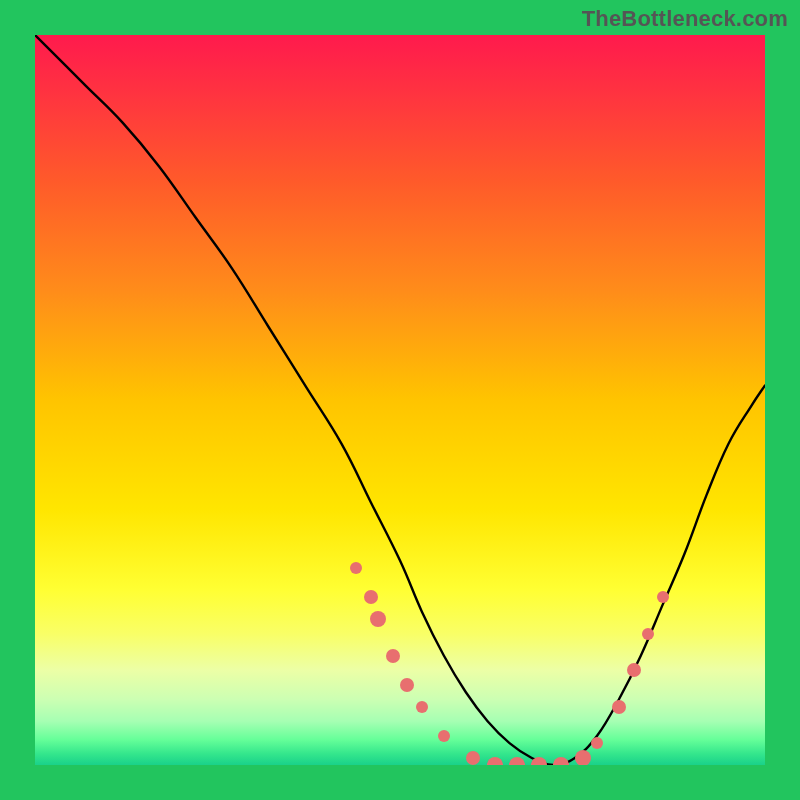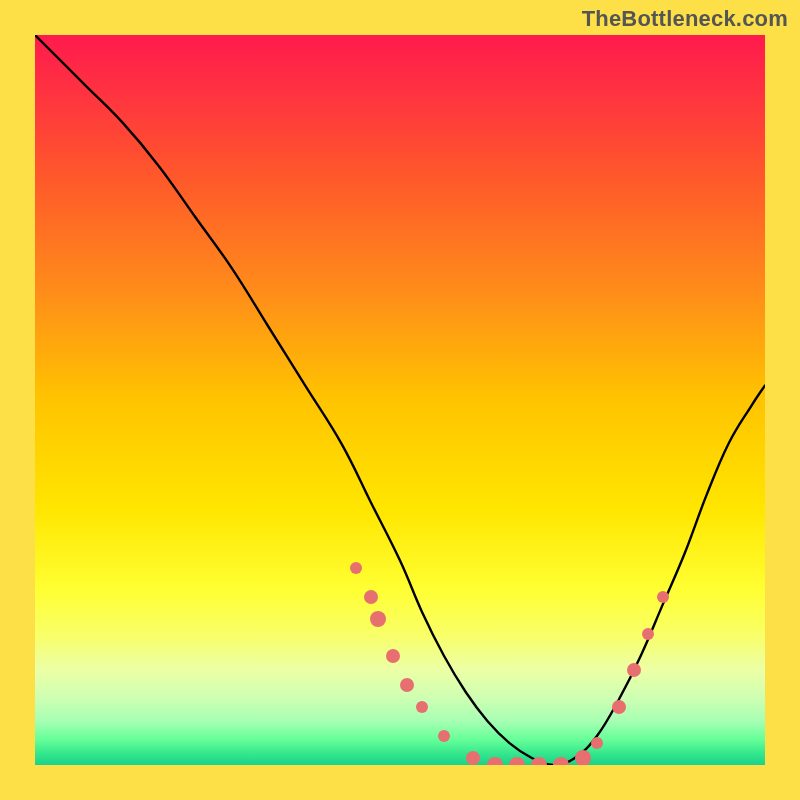--- a/index.html
+++ b/index.html
@@ -1,21 +1,21 @@
 <!DOCTYPE html>
 <html><head>
 <meta charset="utf-8">
 <style>
   * { margin: 0; padding: 0; box-sizing: border-box; }
   html, body { width: 800px; height: 800px; overflow: hidden; background: #000; }
   .frame {
     position: relative;
     width: 800px;
     height: 800px;
-    background: #fde047;
+    background: #22c55e;
   }
   .watermark {
     position: absolute;
     top: 6px;
     right: 12px;
     font-family: Arial, Helvetica, sans-serif;
     font-size: 22px;
     font-weight: 600;
     color: #555;
     letter-spacing: 0.2px;

